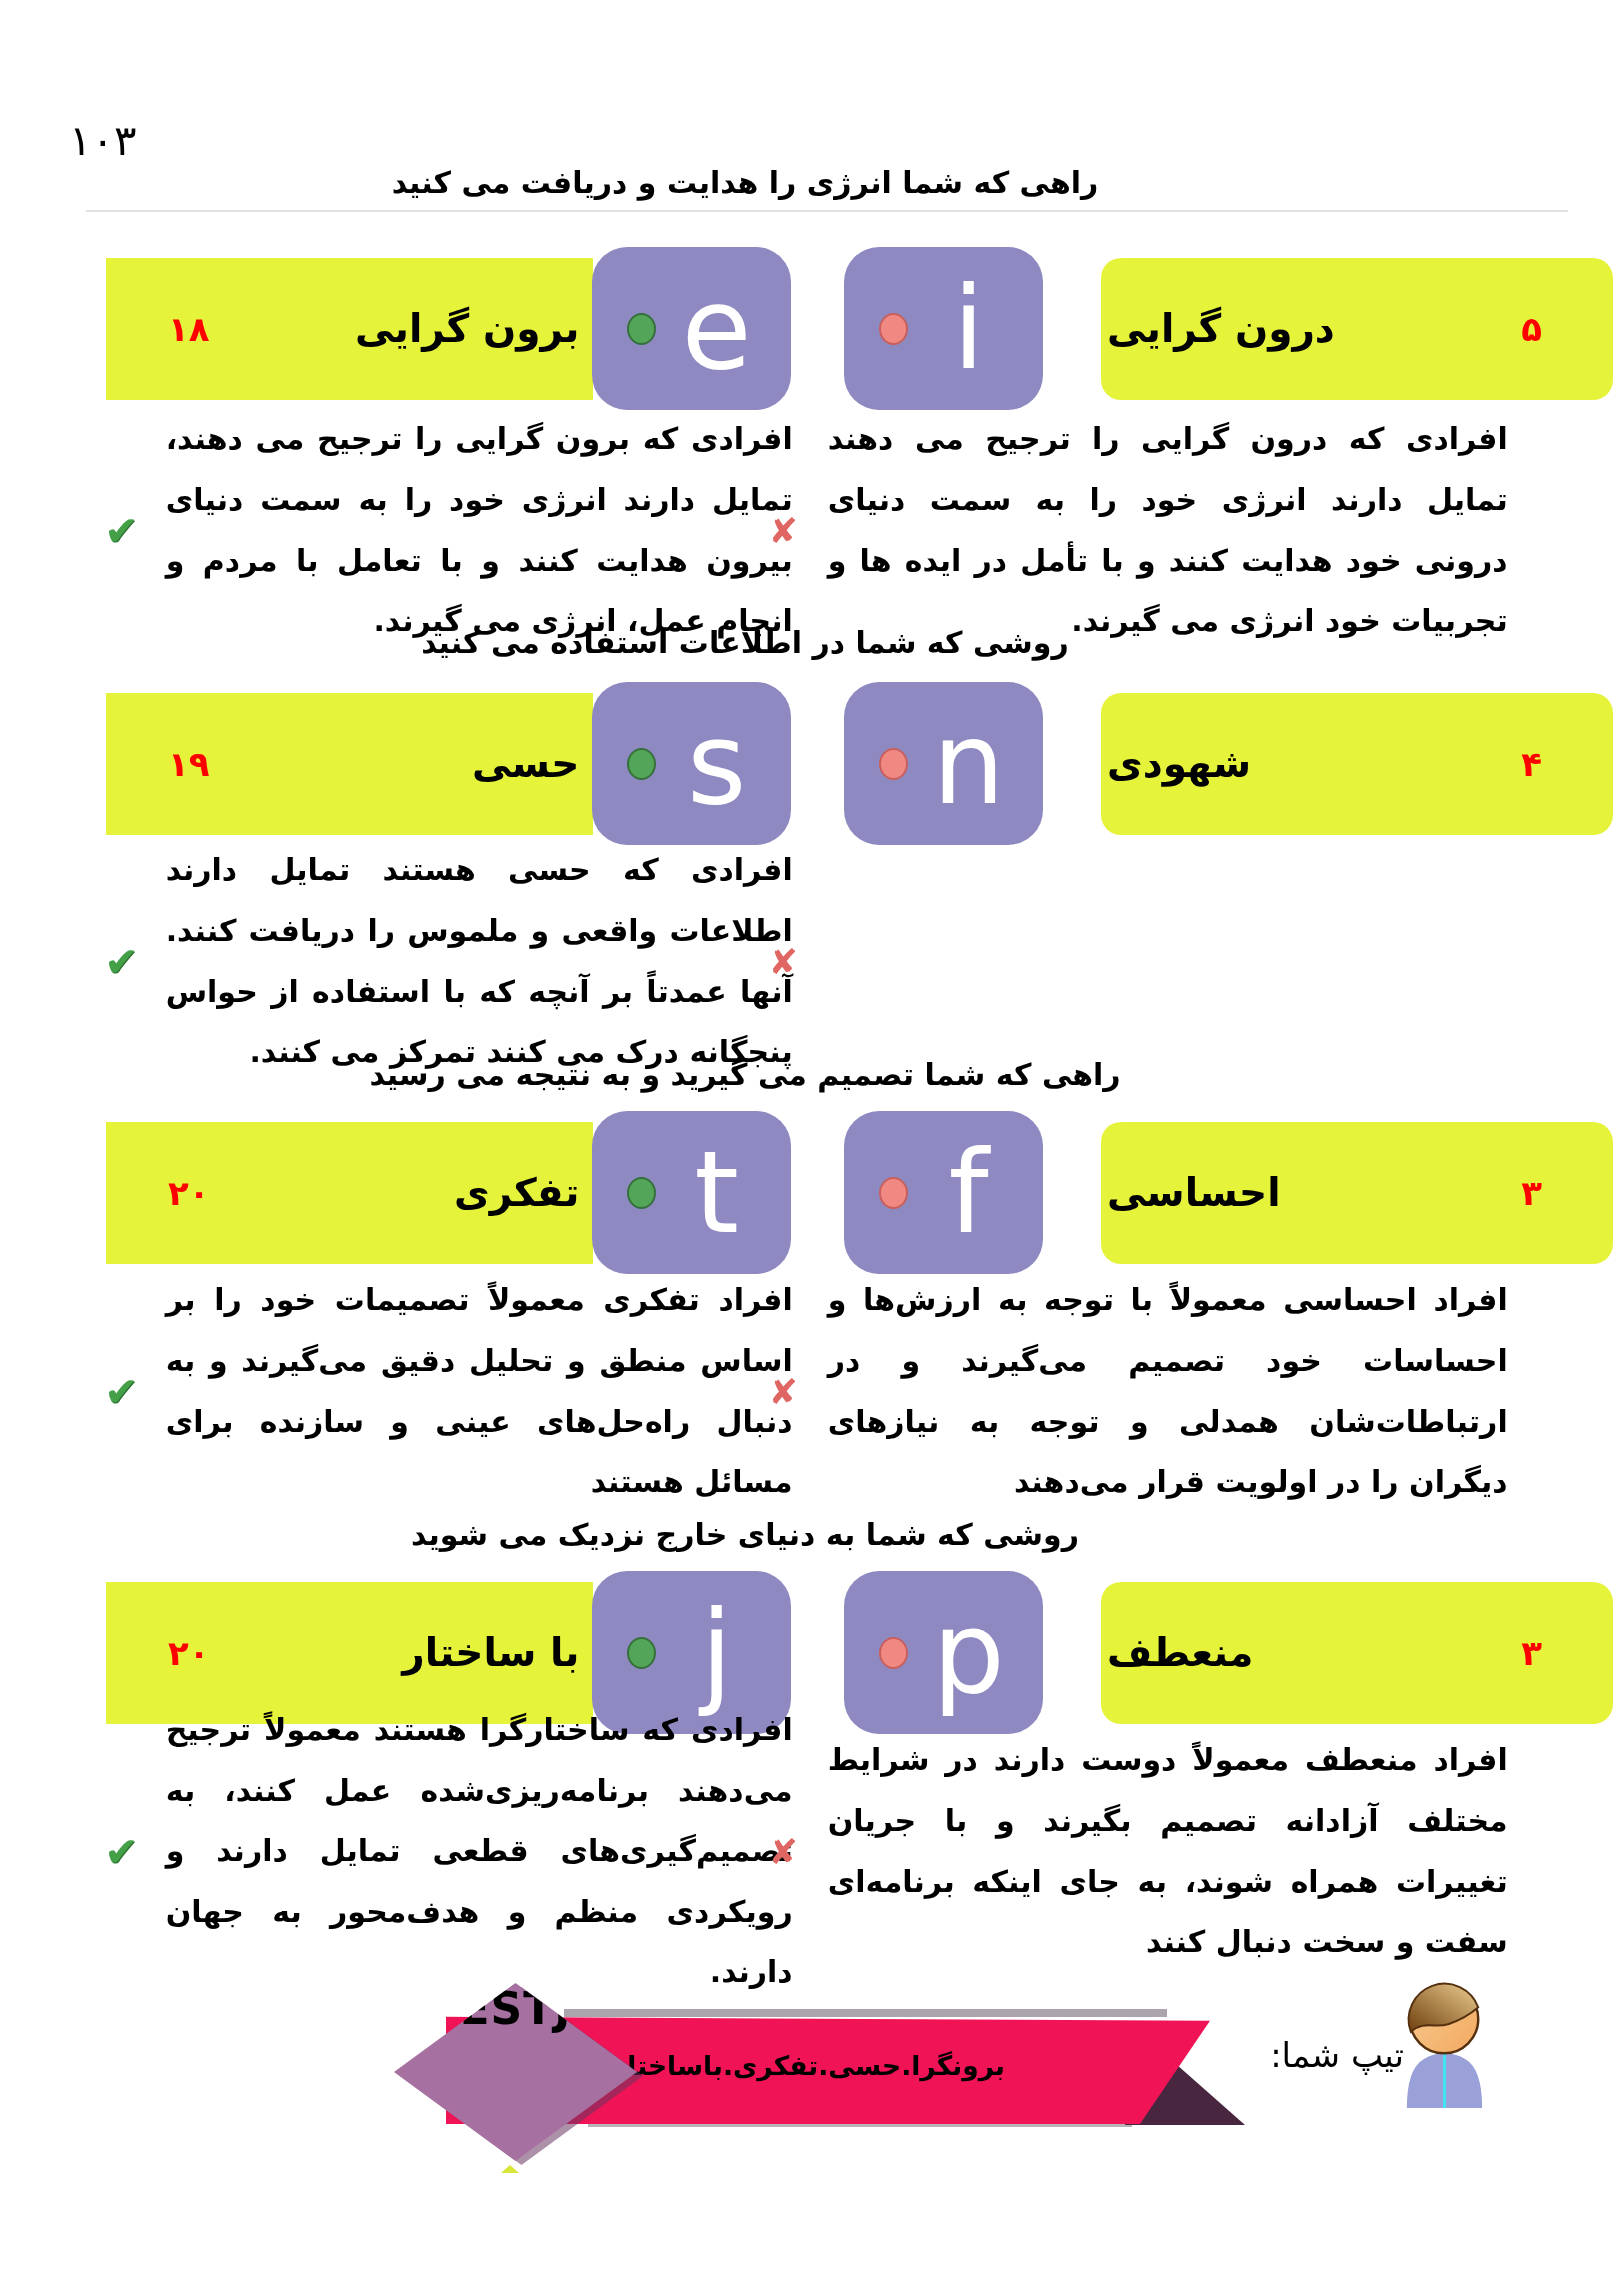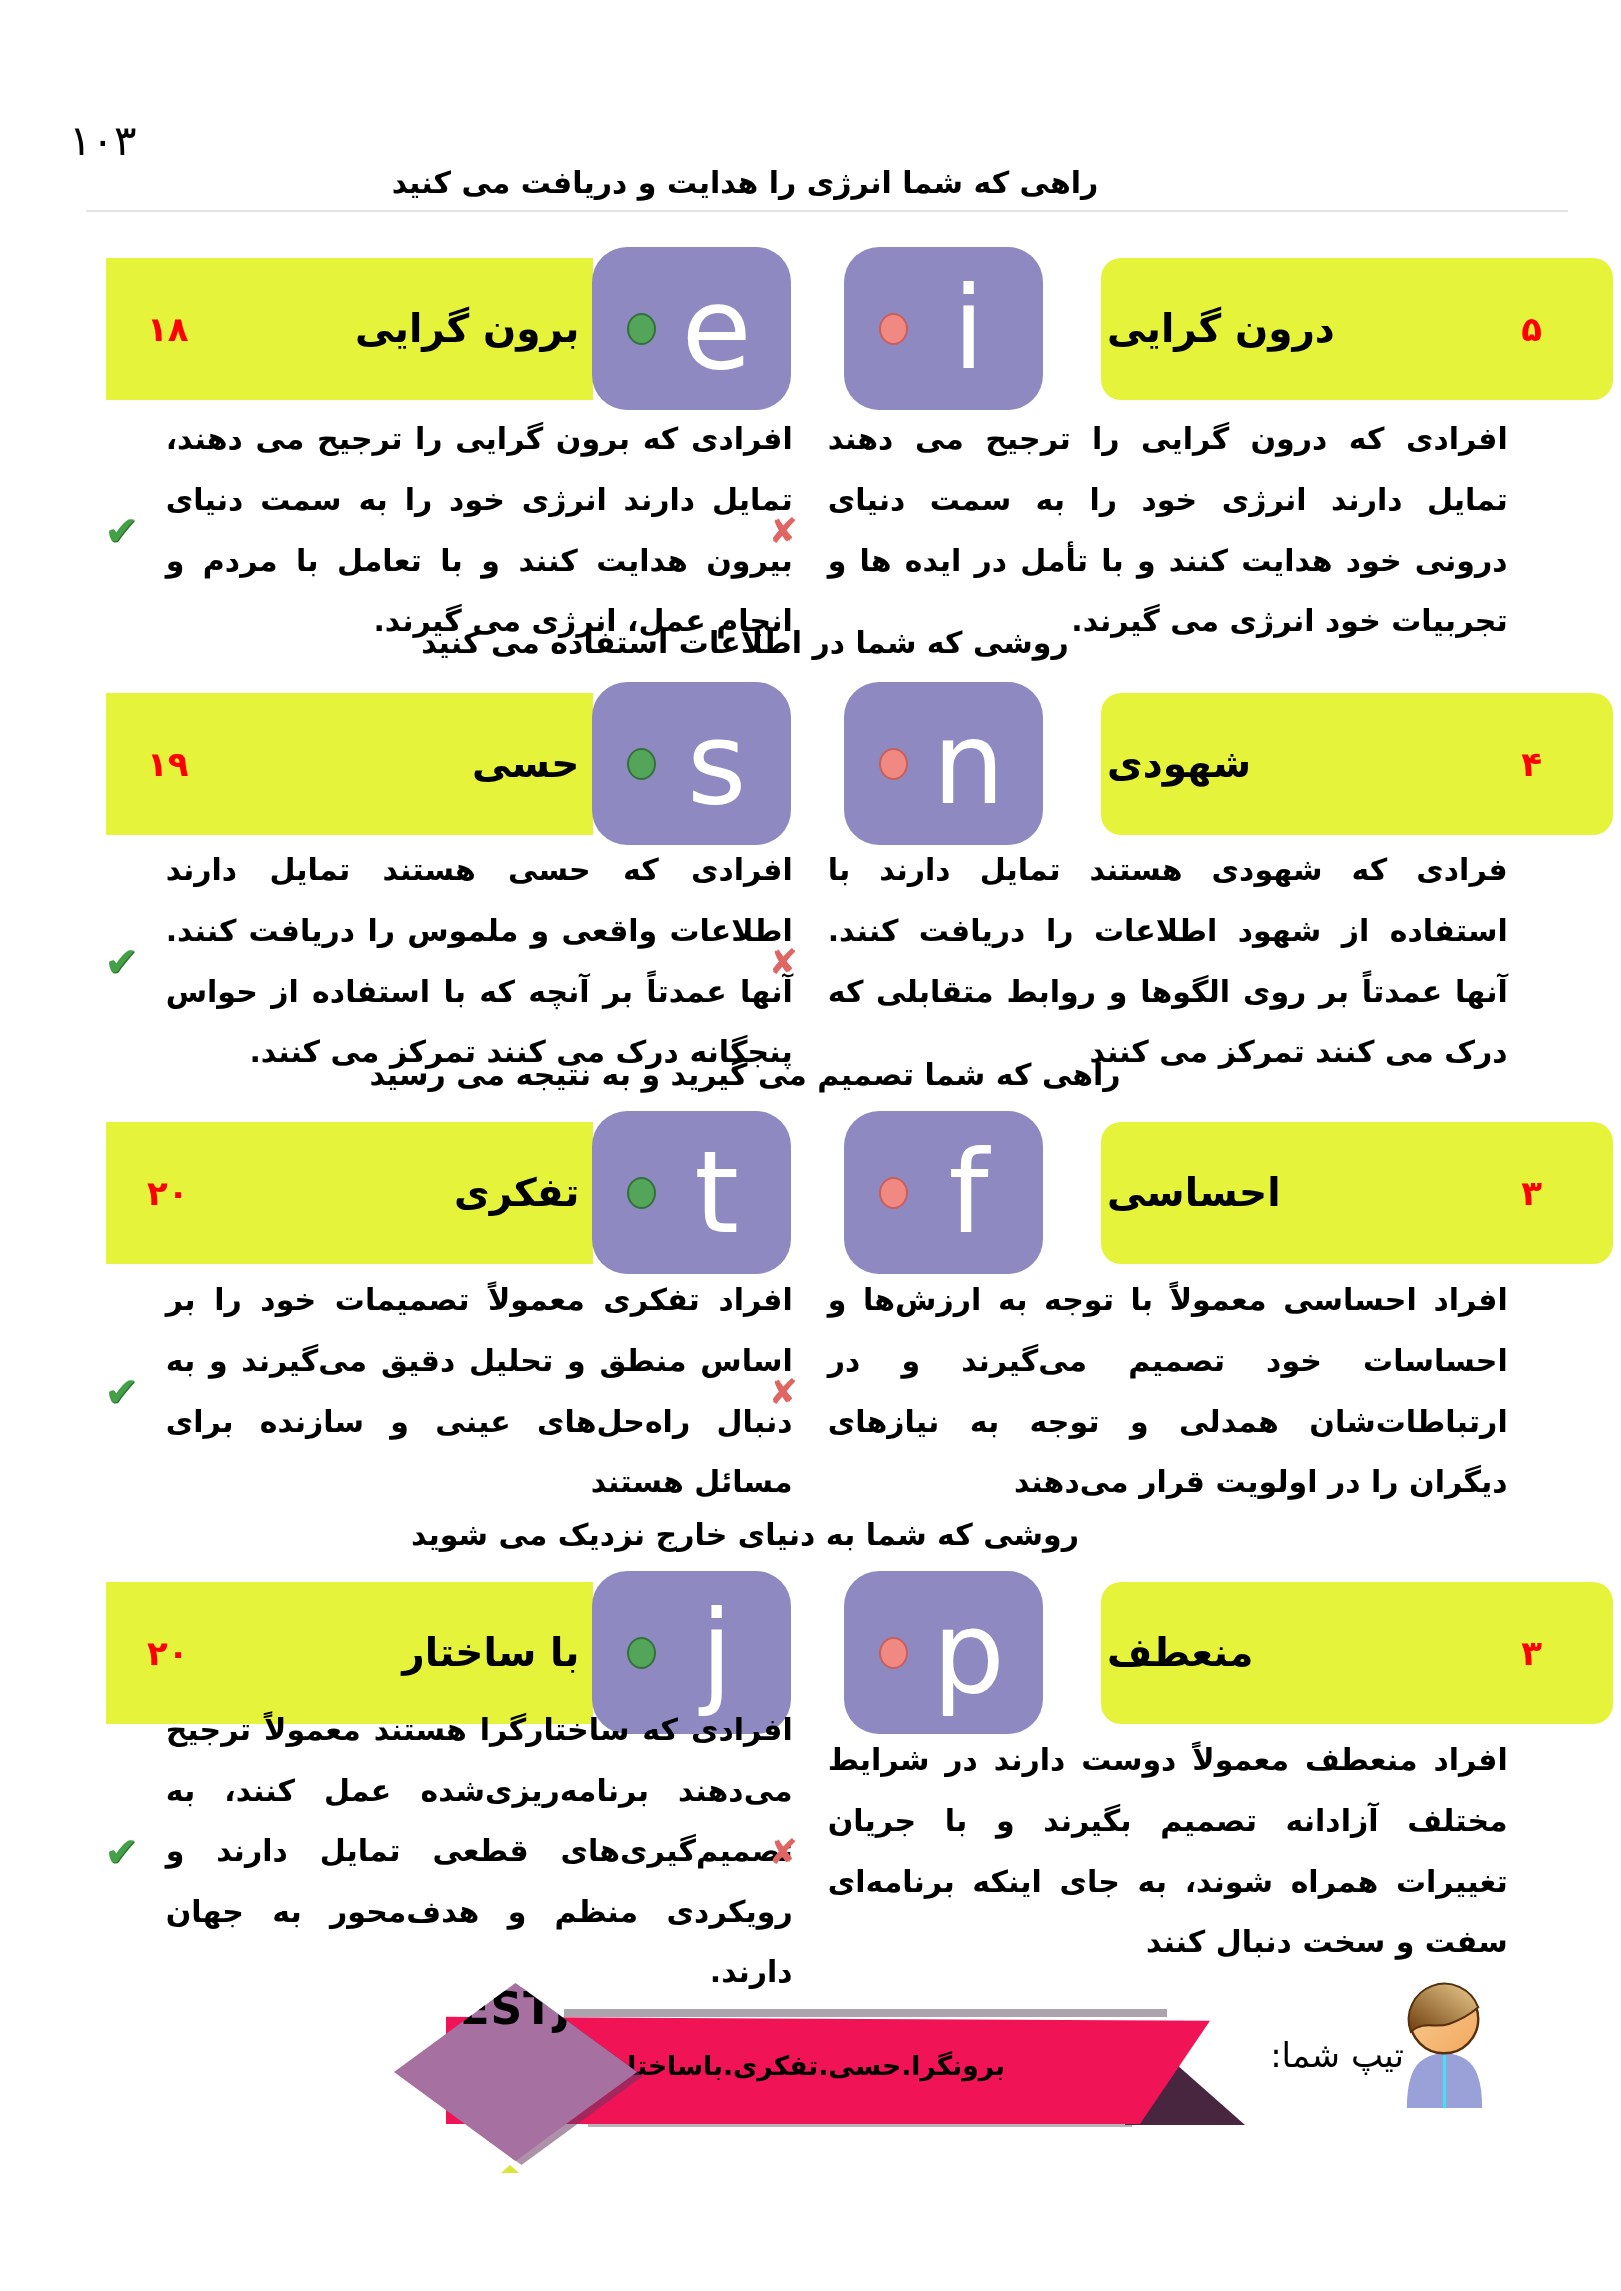--- a/index.html
+++ b/index.html
@@ -21,21 +21,21 @@
   }
   .bars{position:absolute;left:0;width:1621px;height:165px;}
   #s1 .bars{top:82px}#s2 .bars{top:57px}#s3 .bars{top:54px}#s4 .bars{top:54px}
   .bar{
     position:absolute;top:10.8px;height:142px;background:#E6F33B;
     display:flex;align-items:center;justify-content:space-between;
   }
   .bar-left{left:106px;width:487px;}
   .bar-right{left:1101px;width:512px;border-radius:20px;}
   .score{color:#FF0000;font-weight:bold;font-size:34px;direction:rtl;flex:none;}
-  .bar-left  .score{margin-left:41px;}
+  .bar-left  .score{margin-left:62px;}
   .bar-right .score{margin-right:71px;}
   .pref-label{font-weight:bold;font-size:39px;direction:rtl;flex:none;}
   .bar-left  .pref-label{margin-right:13.7px;}
   .bar-right .pref-label{margin-left:5.9px;}
 
   .badge{
     position:absolute;top:0;width:199px;height:163px;background:#8E8AC1;
     border-radius:35px;display:flex;align-items:center;
   }
   .badge-left{left:592px}.badge-right{left:844px}
@@ -156,21 +156,20 @@
       <span class="score">۴</span>
     </div>
   </div>
   <div class="descs">
     <div class="desc-block desc-left">
       <span class="mark mark-check">✔</span>
       <p class="desc-text">افرادی که حسی هستند تمایل دارند اطلاعات واقعی و ملموس را دریافت کنند. آنها عمدتاً بر آنچه که با استفاده از حواس پنجگانه درک می کنند تمرکز می کنند.</p>
     </div>
     <div class="desc-block desc-right">
       <span class="mark mark-cross">✘</span>
-      <p class="desc-text">فرادی که شهودی هستند تمایل دارند با استفاده از شهود اطلاعات را دریافت کنند. آنها عمدتاً بر روی الگوها و روابط متقابلی که درک می کنند تمرکز می کنند</p>
     </div>
   </div>
 </div>
 
 <div class="section" id="s3">
   <div class="sec-title">راهی که شما تصمیم می گیرید و به نتیجه می رسید</div>
   <div class="bars">
     <div class="bar bar-left">
       <span class="score">۲۰</span>
       <span class="pref-label">تفکری</span>

